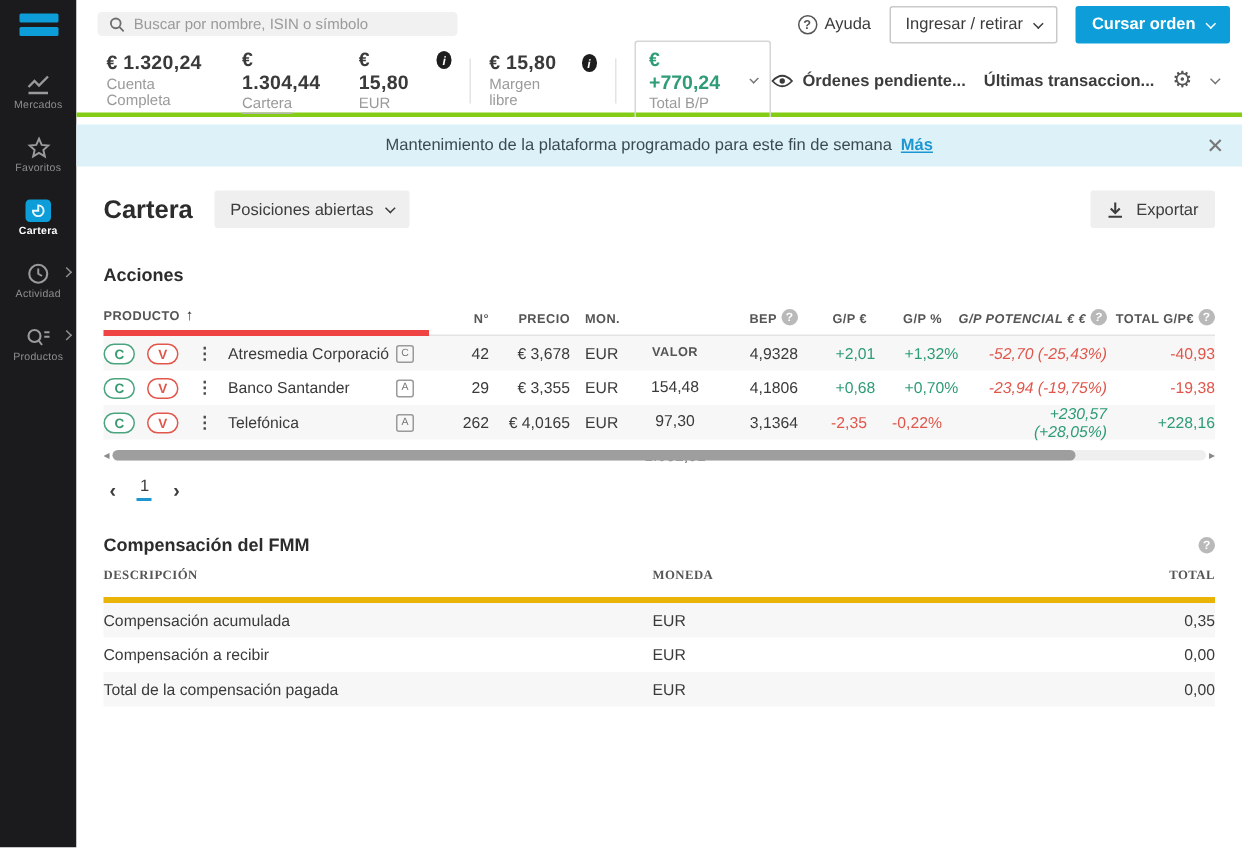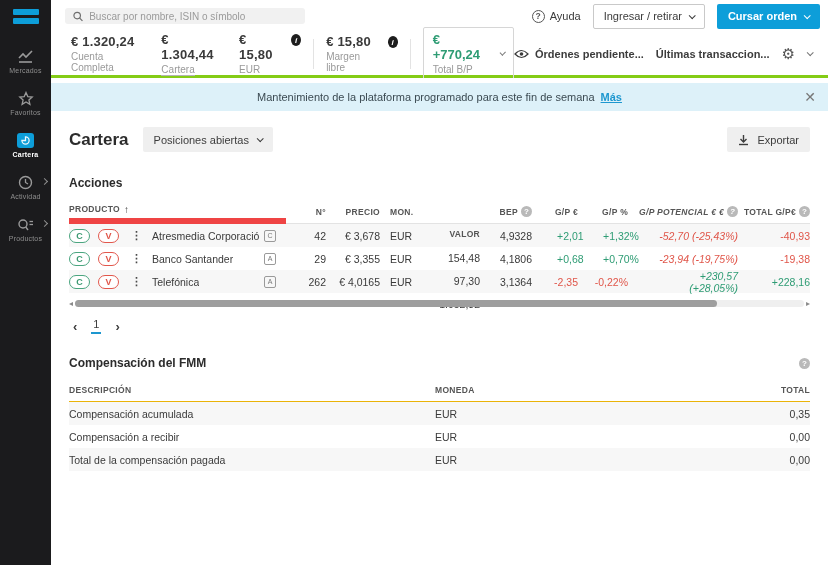--- a/index.html
+++ b/index.html
@@ -71,25 +71,25 @@
   .pill-btn { background:#efefef; border:none; border-radius:2px; height:25px; padding:0 11px; font-size:11px; color:#3c3c3c;
     display:flex; align-items:center; gap:8px; cursor:pointer; font-family:"Liberation Sans", sans-serif; }
   .export { margin-left:auto; font-weight:normal; }
   .section-title { font-size:12px; font-weight:bold; color:#2c2c2c; margin-top:24px; }
 
   
   .tbl { margin-top:10px; }
   .thead { display:flex; align-items:center; height:24px; border-bottom:1px solid #e3e3e3; }
   .th { font-size:8.5px; font-weight:bold; color:#555; letter-spacing:.3px; white-space:nowrap; }
   .col-prod { flex:1 1 auto; min-width:0; display:flex; align-items:center; gap:4px; }
-  .thead .col-prod { align-self:stretch; align-items:center; border-bottom:6px solid #ef4444; margin-bottom:-1px; }
+  .thead .col-prod { align-self:stretch; align-items:center; border-bottom:4px solid #ef4444; margin-bottom:-1px; }
   .col-qty { width:40px; text-align:right; flex:none; }
   .col-price { width:54px; text-align:right; flex:none; }
   .col-cur { width:40px; text-align:left; padding-left:10px; flex:none; }
-  .col-val { width:60px; text-align:right; flex:none;margin-top:44px; }
+  .col-val { width:60px; text-align:center; flex:none;margin-top:44px; }
   .col-bep { width:52px; text-align:right; flex:none; display:flex; justify-content:flex-end; align-items:center; gap:3px; }
   .col-gpe { width:46px; text-align:right; flex:none; }
   .col-gpp { width:50px; text-align:right; flex:none; }
   .col-pot { width:110px; text-align:right; flex:none; display:flex; justify-content:flex-end; align-items:center; gap:3px;font-style:italic; }
   .col-tot { width:72px; text-align:right; flex:none; display:flex; justify-content:flex-end; align-items:center; gap:3px; }
   .help-dot { width:11px; height:11px; background:#b9b9b9; border-radius:50%; color:#fff; font-size:8px; font-weight:bold;
     display:inline-flex; align-items:center; justify-content:center; cursor:pointer; flex:none; }
   .sort-arrow { font-size:10px; color:#333; font-weight:bold; }
 
   .trow { display:flex; align-items:center; height:23px; font-size:10.5px; color:#3a3a3a; }
@@ -115,21 +115,21 @@
   
   .pager { display:flex; align-items:center; gap:14px; margin-top:10px; padding-left:4px; }
   .pg-arrow { font-size:13px; color:#3c3c3c; cursor:pointer; line-height:1; font-weight:bold; }
   .pg-num { font-size:11px; color:#3c3c3c; border-bottom:2px solid #1d97cf; padding:0 2px 2px; cursor:pointer; }
 
   
   .fmm { margin-top:22px; }
   .fmm-head { display:flex; align-items:center; }
   .fmm-title { font-size:12px; font-weight:bold; color:#2c2c2c; }
   .fmm-help { margin-left:auto; }
-  .fmm-thead { display:flex; align-items:center; height:24px; border-bottom:1px solid #eab308; margin-top:8px; }
+  .fmm-thead { display:flex; height:24px; border-bottom:4px solid #eab308; margin-top:8px;font-family:Liberation Serif, serif; }
   .fcol-desc { flex:1; }
   .fcol-cur { width:265px; flex:none; }
   .fcol-tot { width:110px; text-align:right; flex:none; }
   .frow { display:flex; align-items:center; height:23px; font-size:10.5px; color:#3a3a3a; }
   .frow:nth-child(odd) { background:#f7f7f7; }
 </style>
 </head>
 <body>
 
 <div class="app">

